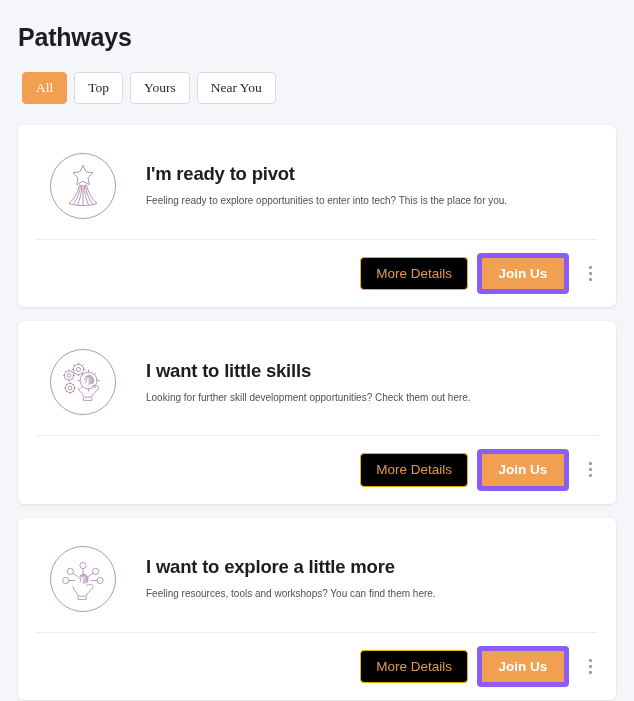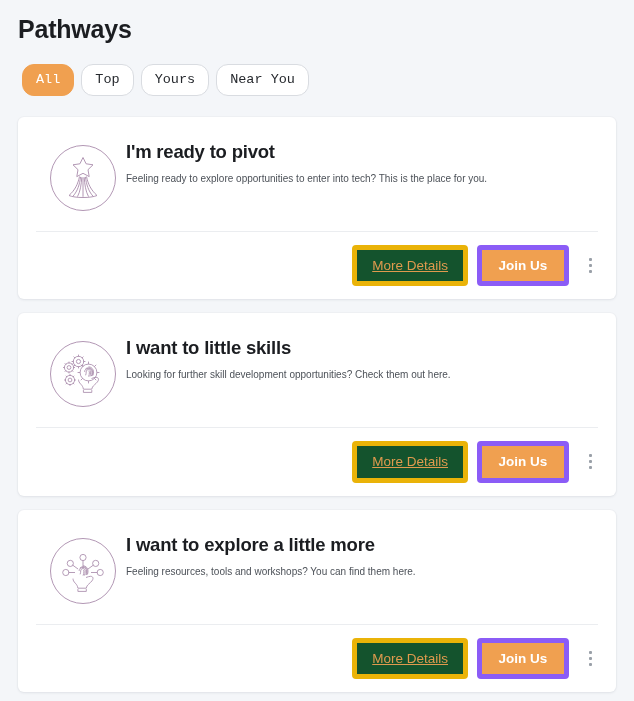--- a/index.html
+++ b/index.html
@@ -6,21 +6,21 @@
   html, body {
     margin: 0; padding: 0;
     width: 634px; height: 701px;
     background: #f4f6f9;
     font-family: "Liberation Sans", sans-serif;
     overflow: hidden;
   }
   .page {
     width: 634px; height: 701px;
     background: #f4f6f9;
-    padding: 0 18px;
+    padding: 8px 18px;
     position: relative;
   }
   .page-title {
     font-size: 25px;
     font-weight: bold;
     color: #1b1d21;
     letter-spacing: -0.2px;
     padding-top: 14px;
     margin: 0 0 20px 0;
     line-height: 1.2;
@@ -29,45 +29,45 @@
     display: flex;
     align-items: center;
     gap: 7px;
     margin-bottom: 21px;
     padding-left: 4px;
   }
   .pill {
     font-size: 13.5px;
     line-height: 1;
     padding: 8px 13px;
-    border-radius: 12px;
+    border-radius: 4px;
     border: 1px solid #d9dce1;
     background: #ffffff;
     color: #25282d;
     cursor: pointer;
     white-space: nowrap;
-    font-family: Liberation Mono, monospace;
+    font-family: Liberation Serif, serif;
   }
   .pill.active {
     background: #f0a050;
     border-color: #f0a050;
     color: #ffffff;
   }
   .cards { display: flex; flex-direction: column; gap: 14px; }
   .card {
     background: #ffffff;
     border-radius: 6px;
     box-shadow: 0 1px 3px rgba(30,40,60,0.08), 0 0 0 1px rgba(30,40,60,0.02);
     padding: 0;
   }
   .card-body {
     display: flex;
-    align-items: flex-start;
+    align-items: center;
     padding: 22px 18px 16px 18px;
-    gap: 6px;
+    gap: 26px;
   }
   .icon-wrap {
     width: 74px; height: 74px;
     flex: 0 0 74px;
     margin-left: 10px;
     margin-top: 2px;
   }
   .icon-wrap svg { display: block; width: 74px; height: 74px; }
   .card-text { flex: 1 1 auto; padding-top: 2px; min-width: 0; }
   .card-title {
@@ -100,24 +100,23 @@
   .btn {
     font-size: 13.5px;
     line-height: 1;
     padding: 9px 15px;
     border-radius: 4px;
     cursor: pointer;
     white-space: nowrap;
     font-family: "Liberation Sans", sans-serif;
   }
   .btn-outline {
-    border: 5px solid #eab308;
-    background: #14532d;
+    border: 1px solid #eab308;
+    background: #000000;
     color: #e09a4e;
-    text-decoration: underline;
   }
   .btn-solid {
     border: 5px solid #8b5cf6;
     background: #f0a050;
     color: #ffffff;
     min-width: 92px;
     text-align: center;
     font-weight: bold;
   }
   .kebab {

